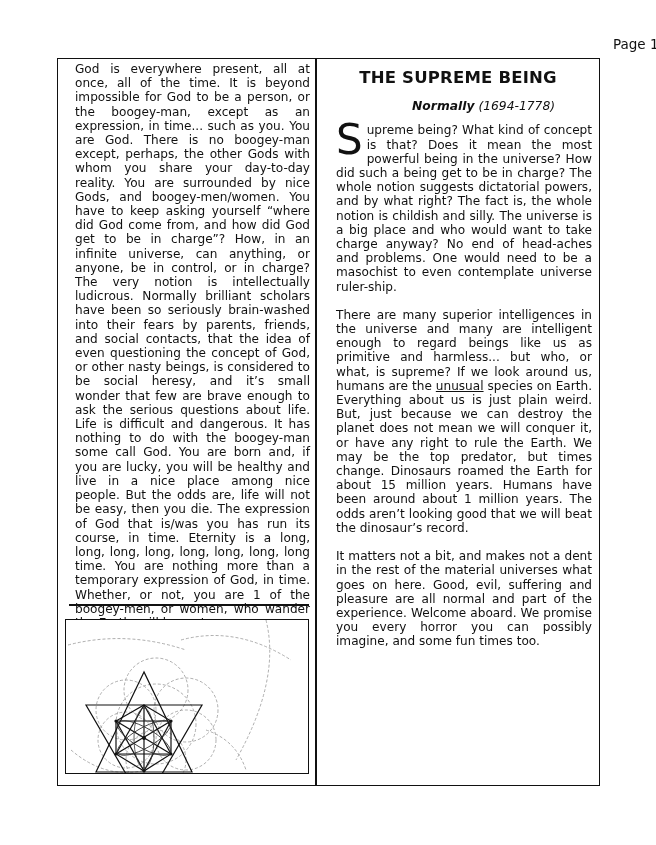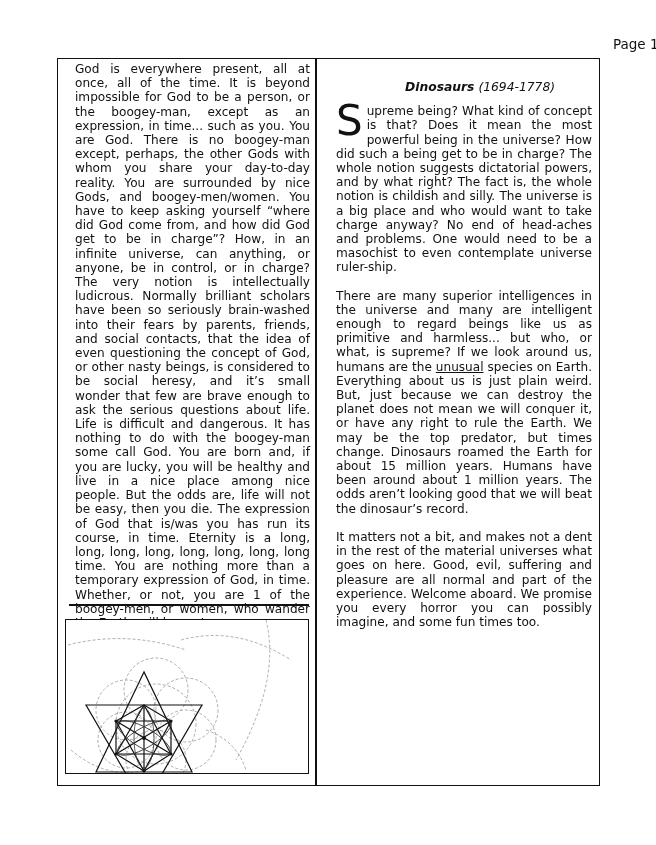--- a/index.html
+++ b/index.html
@@ -82,22 +82,23 @@
       <circle cx="50" cy="101" r="1.6"></circle>
       <circle cx="105" cy="101" r="1.6"></circle>
       <circle cx="50" cy="134" r="1.6"></circle>
       <circle cx="105" cy="134" r="1.6"></circle>
       <circle cx="78" cy="151" r="1.6"></circle>
     </g>
   </svg>
 </div>
 
 <div class="col right-col">
+  <div class="title">THE SUPREME BEING</div>
   <div class="attribution">
-    <b>Dinosaurs</b>
+    <b>Normally</b>
     <span>(1694-1778)</span>
   </div>
   <p class="para">
     <span class="dropcap">S</span><span>upreme being? What kind of concept is that? Does it mean the most powerful being in the universe? How did such a being get to be in charge? The whole notion suggests dictatorial powers, and by what right? The fact is, the whole notion is childish and silly. The universe is a big place and who would want to take charge anyway? No end of head-aches and problems. One would need to be a masochist to even contemplate universe ruler-ship.</span>
   </p>
   <p class="para"><span>There are many superior intelligences in the universe and many are intelligent enough to regard beings like us as primitive and harmless... but who, or what, is supreme? If we look around us, humans are the </span><span class="underline">unusual</span><span> species on Earth. Everything about us is just plain weird. But, just because we can destroy the planet does not mean we will conquer it, or have any right to rule the Earth. We may be the top predator, but times change. Dinosaurs roamed the Earth for about 15 million years. Humans have been around about 1 million years. The odds aren’t looking good that we will beat the dinosaur’s record.</span></p>
   <p class="para">It matters not a bit, and makes not a dent in the rest of the material universes what goes on here. Good, evil, suffering and pleasure are all normal and part of the experience. Welcome aboard. We promise you every horror you can possibly imagine, and some fun times too.</p>
 </div>
 
 </body></html>

